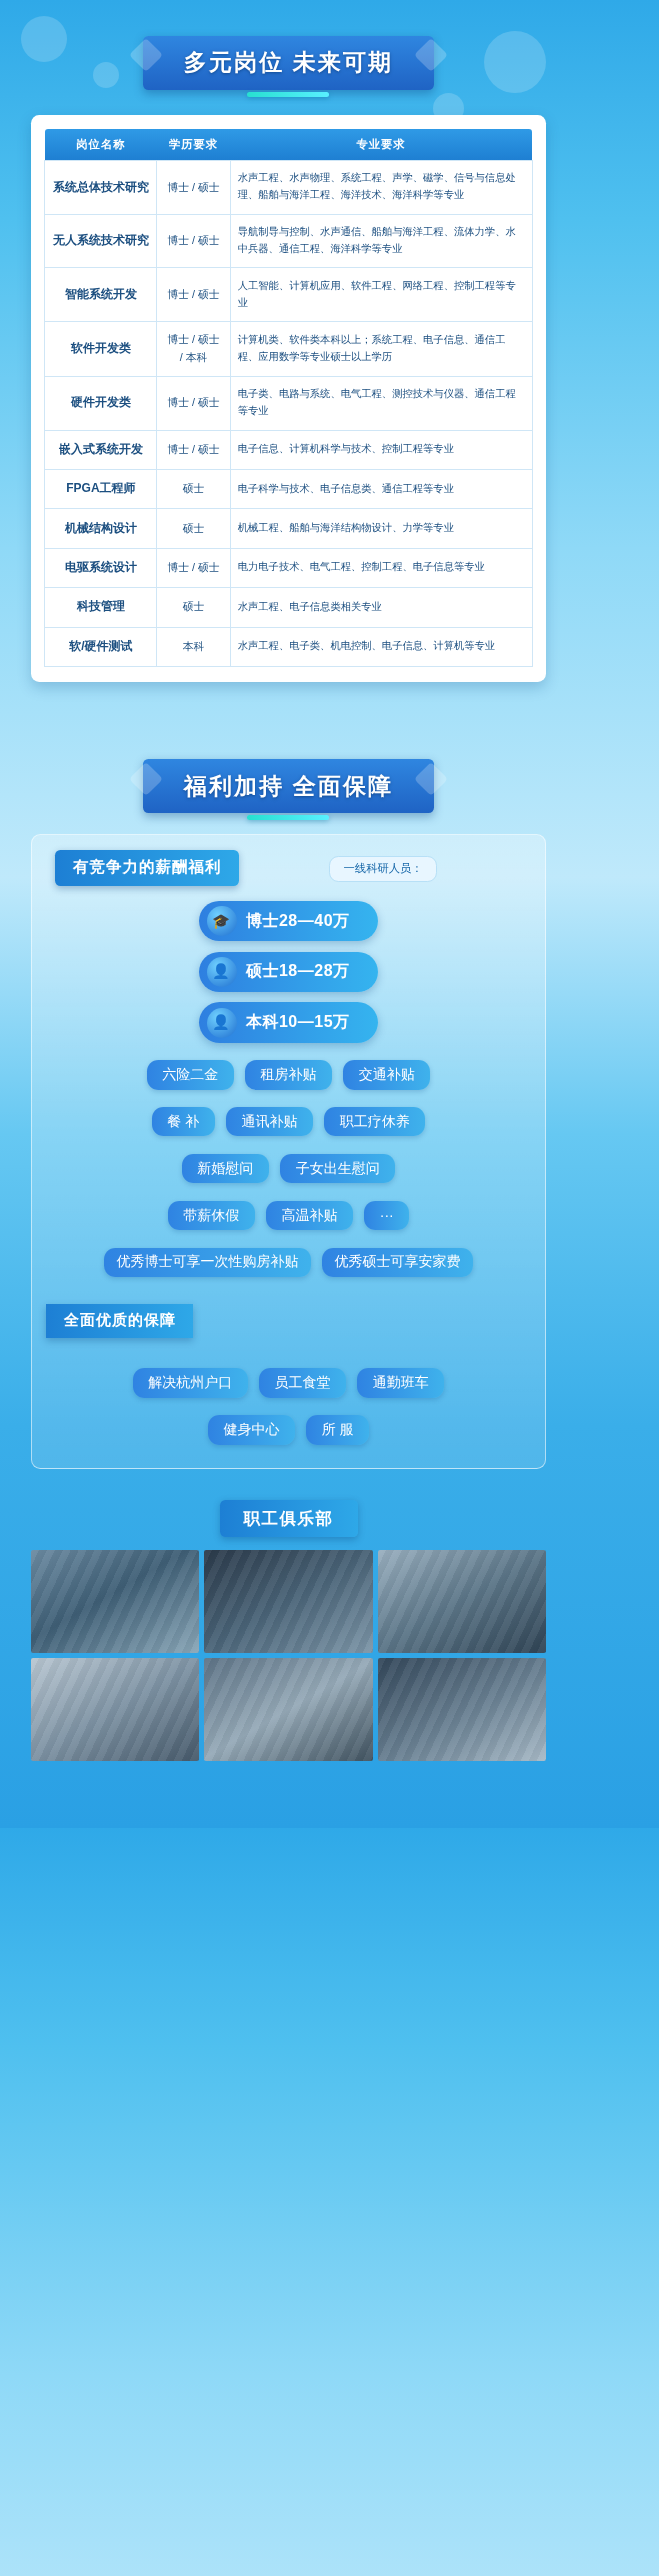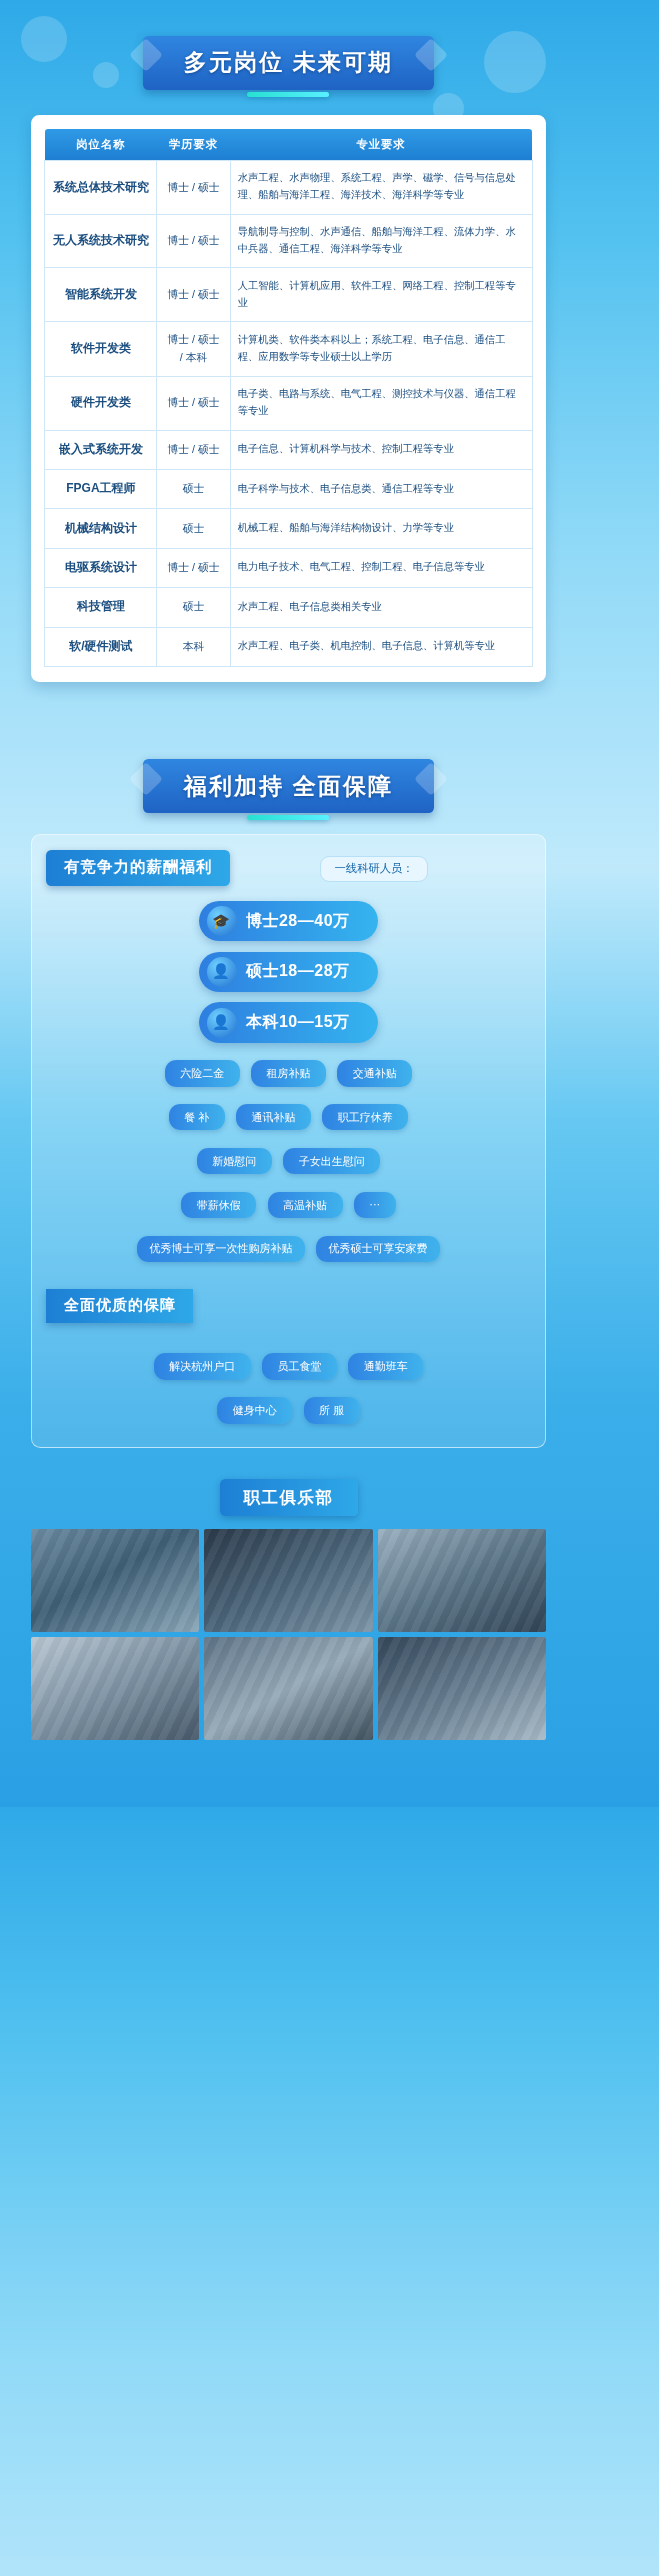--- a/index.html
+++ b/index.html
@@ -77,20 +77,21 @@
     padding: 15.5px 14.4px 20.6px;
     border: 0.5px solid rgba(255,255,255,.55);
   }
   .sub-head {
     display: inline-block;
     background: linear-gradient(90deg,#1d7fd4,#2ea8e8);
     color: #fff; font-size: 15.5px; font-weight: bold;
     padding: 7.2px 17.5px; border-radius: 5.2px; letter-spacing: 1px;
     box-shadow: 0 2.6px 7.2px rgba(8,60,120,.3);
     margin-bottom: 15.5px;
+    margin-left: 9px;
   }
   .tier-label {
     display: inline-block; background: #e8f6ff; color: #1566a8;
     font-size: 11.3px; padding: 4.6px 13.4px; border-radius: 9.3px; margin: 4.1px 0 11.3px 88px;
     border: 0.5px solid #b7e0f7;
   }
   .salary-row { display: flex; align-items: center; justify-content: center; margin: 0 0 10.3px; }
   .salary-pill {
     display: flex; align-items: center; gap: 9.3px;
     background: linear-gradient(90deg,#2e7fe0 0%, #35b4ef 100%);
@@ -101,21 +102,21 @@
     width: 30px; height: 30px; border-radius: 50%;
     background: radial-gradient(circle at 35% 30%, #6fd0ff, #1f6fd0);
     display: flex; align-items: center; justify-content: center;
     color: #fff; font-size: 14.4px;
   }
   .salary-text { color: #fff; font-size: 16px; font-weight: bold; letter-spacing: 0.5px; }
 
   .tags { display: flex; flex-wrap: wrap; justify-content: center; gap: 9.3px 11.3px; margin: 17.5px 5.2px 3.1px; }
   .tag {
     background: linear-gradient(90deg,#2f83e2,#3fb2ec);
-    color: #fff; font-size: 11px; padding: 5.7px 15.5px; border-radius: 11.3px;
+    color: #fff; font-size: 14px; padding: 5.7px 15.5px; border-radius: 11.3px;
     box-shadow: 0 2.1px 5.2px rgba(10,70,130,.22); white-space: nowrap;
   }
   .tag.wide { padding: 5.7px 12.4px; }
 
   .guard-head {
     display: inline-block; background: linear-gradient(90deg,#1d7fd4,#2ea8e8);
     color: #fff; font-size: 15px; font-weight: bold; padding: 7.2px 17.5px;
     border-radius: 0; letter-spacing: 1px; margin: 24px 0 13.4px;
     box-shadow: 0 2.6px 7.2px rgba(8,60,120,.3);
   }

